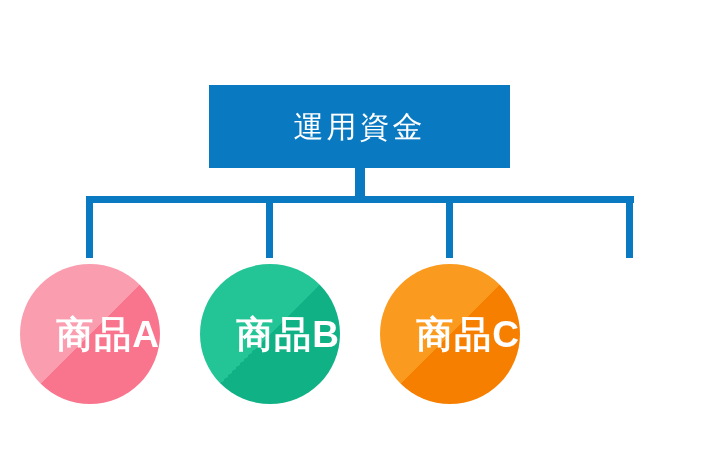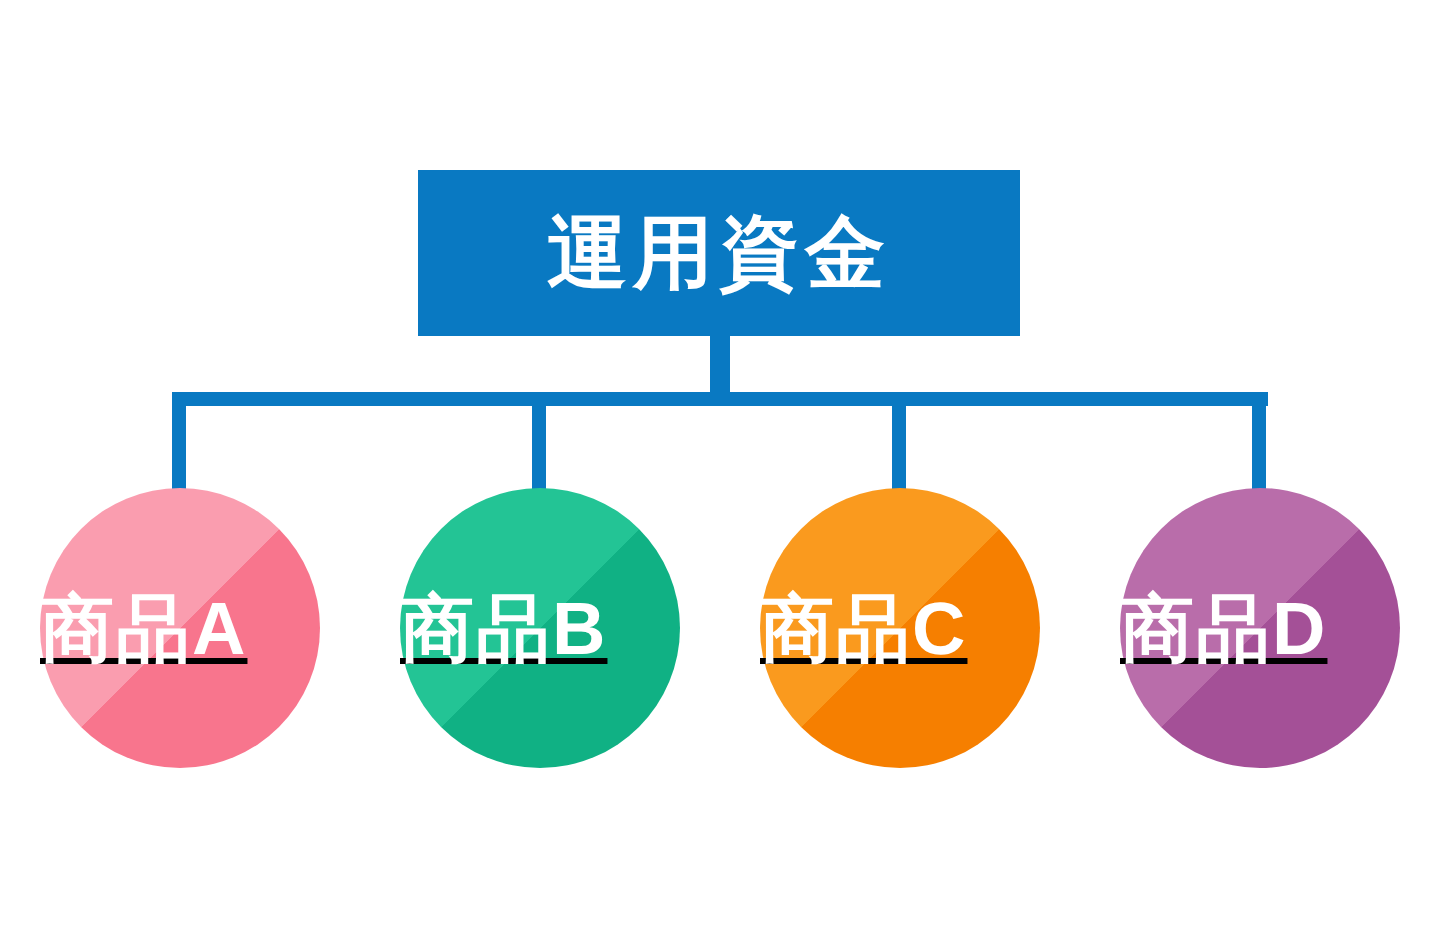--- a/index.html
+++ b/index.html
@@ -10,39 +10,39 @@
     overflow: hidden;
     font-family: "Liberation Sans", "DejaVu Sans", sans-serif;
   }
   .root-box {
     position: absolute;
     left: 209px; top: 85px;
     width: 301px; height: 83px;
     display: flex; align-items: center; justify-content: center;
   }
   .root-label {
-    font-size: 40px;
-    font-weight: bold;
+    font-size: 30px;
+    font-weight: normal;
     letter-spacing: 3px;
     line-height: 1;
   }
   .line { position: absolute; }
   .stub   { left: 355px; top: 167px; width: 10px; height: 34px; }
   .hline  { left: 86px;  top: 196px; width: 548px; height: 7px; }
   .drop   { top: 196px; width: 7px; height: 62px; }
   .drop-a { left: 86px;  }
   .drop-b { left: 266px; }
   .drop-c { left: 446px; }
   .drop-d { left: 626px; }
   .circle {
     position: absolute;
-    top: 244px;
+    top: 264px;
     width: 140px; height: 140px;
     border-radius: 50%;
-    display: flex; align-items: center; justify-content: flex-start; text-decoration: underline;
+    display: flex; align-items: center; justify-content: flex-end;
   }
   .pos-a { left: 20px; }
   .pos-b { left: 200px; }
   .pos-c { left: 380px; }
   .pos-d { left: 560px; }
   .node-label {
     font-size: 37px;
     font-weight: bold;
     letter-spacing: 1px;
     line-height: 1;
@@ -69,17 +69,14 @@
   </div>
 
   <div class="circle pos-c" style="background: linear-gradient(135deg, rgb(250, 154, 30) 50%, rgb(246, 127, 0) 50%);">
     <span class="node-label" style="color: rgb(255, 255, 255);">商品C</span>
   </div>
 
   <div class="circle pos-b" style="background: linear-gradient(135deg, rgb(35, 196, 149) 50%, rgb(16, 177, 132) 50%);">
     <span class="node-label" style="color: rgb(255, 255, 255);">商品B</span>
   </div>
 
-  <div class="circle pos-d" style="background: linear-gradient(135deg, rgb(185, 109, 170) 50%, rgb(164, 80, 151) 50%);">
-    <span class="node-label" style="color: rgb(255, 255, 255);">商品D</span>
-  </div>
 
 </div>
 
 </body></html>

